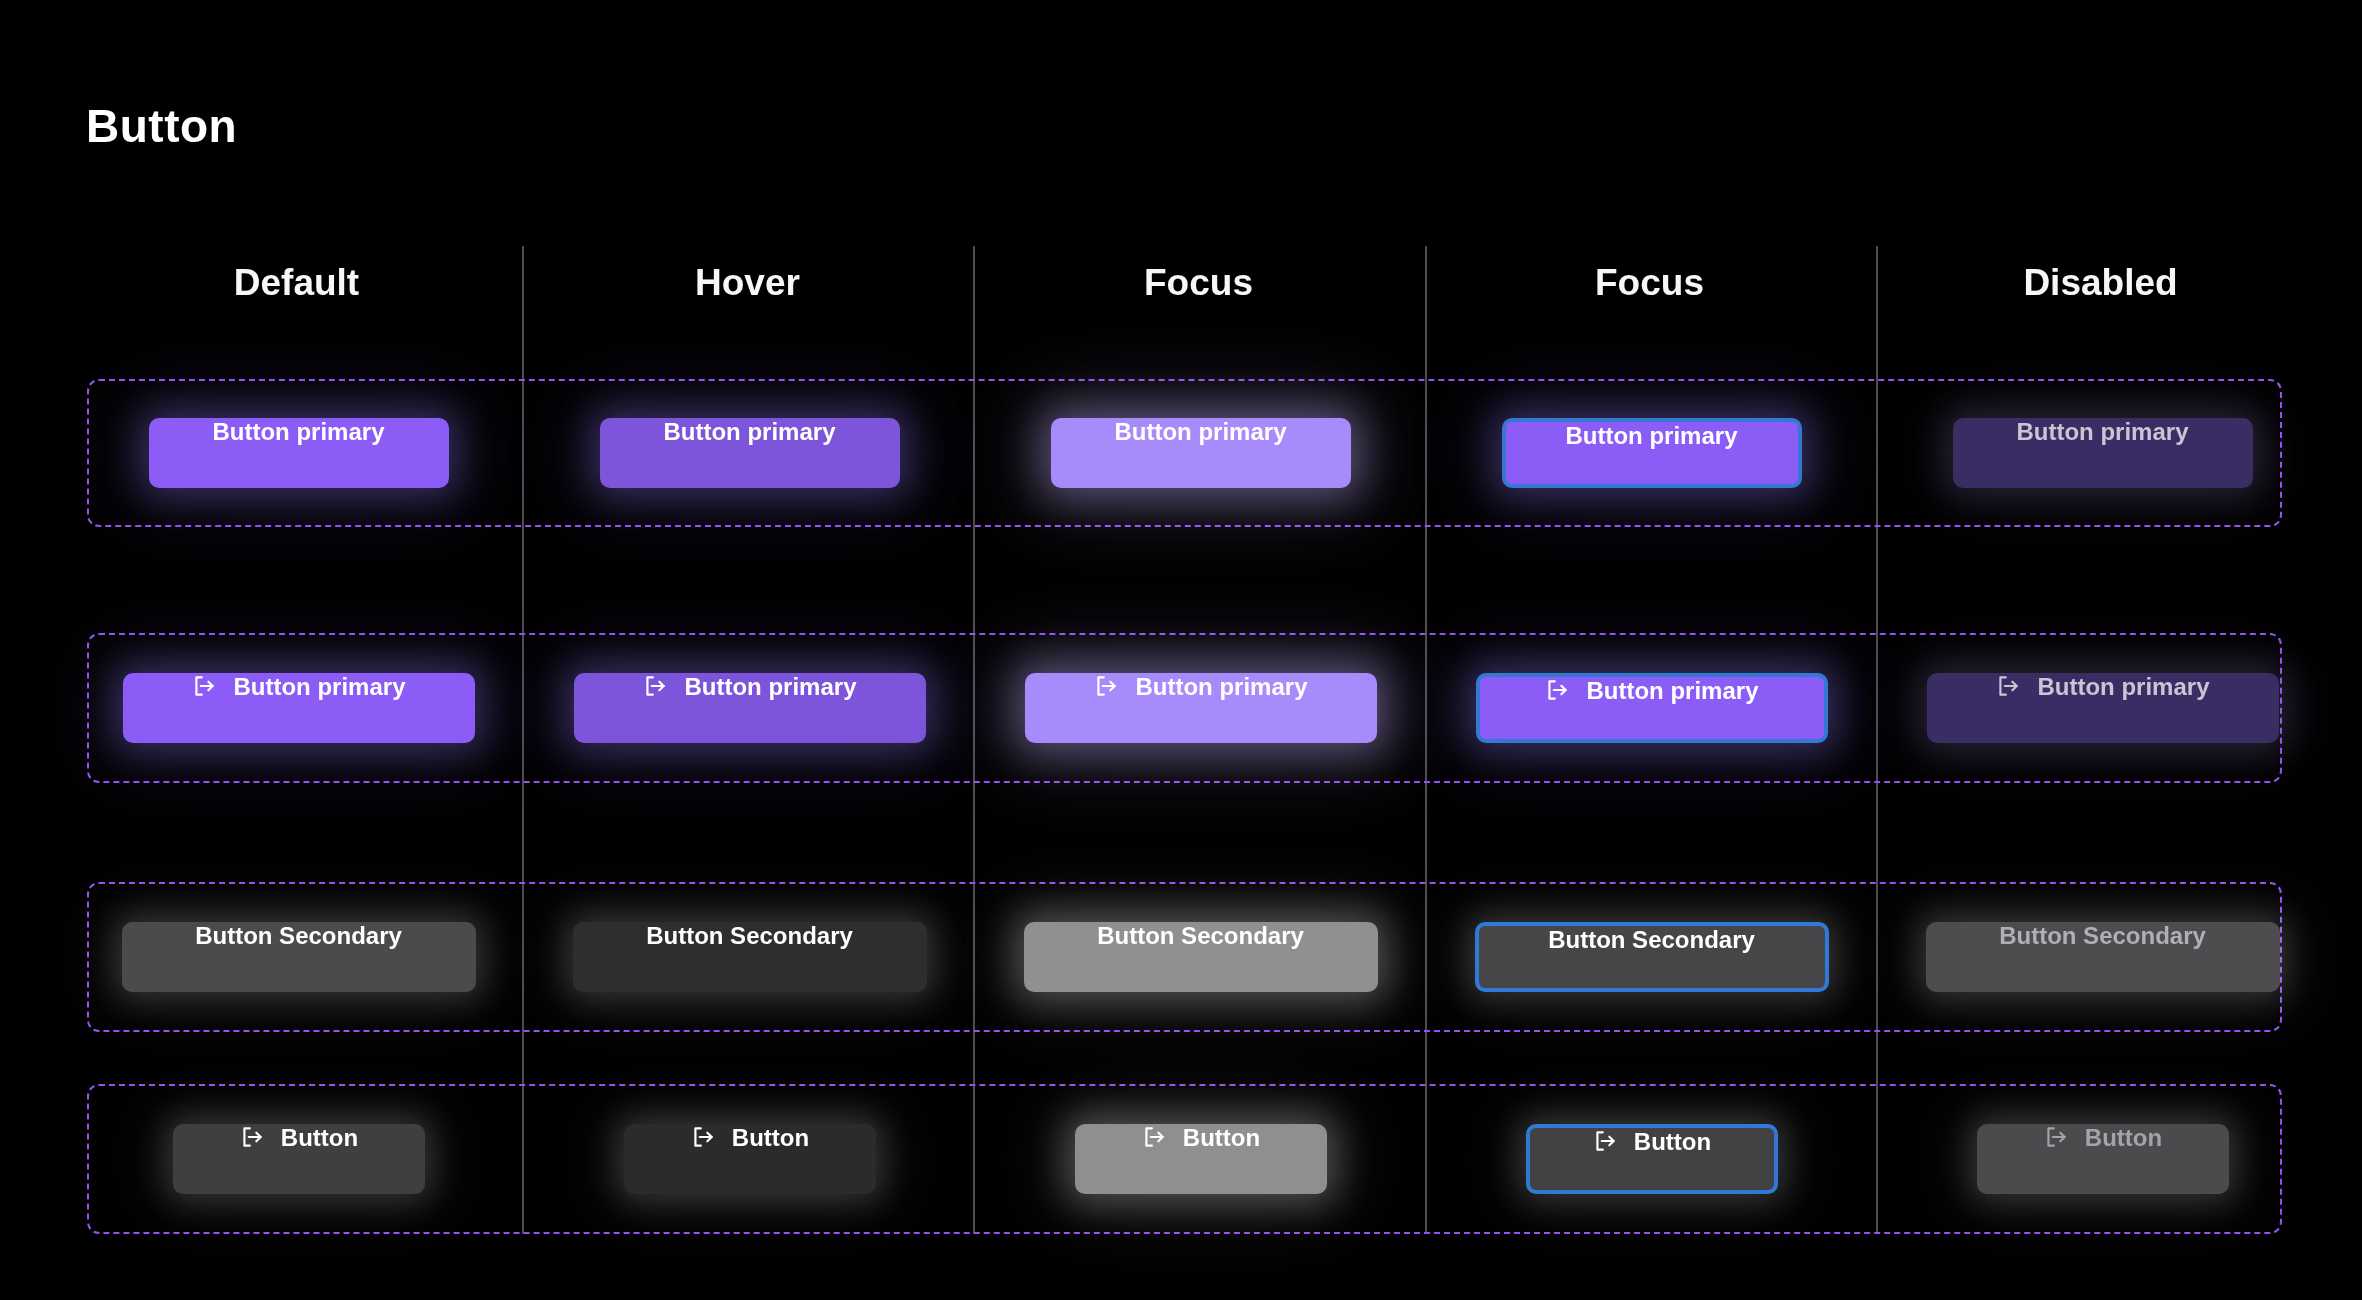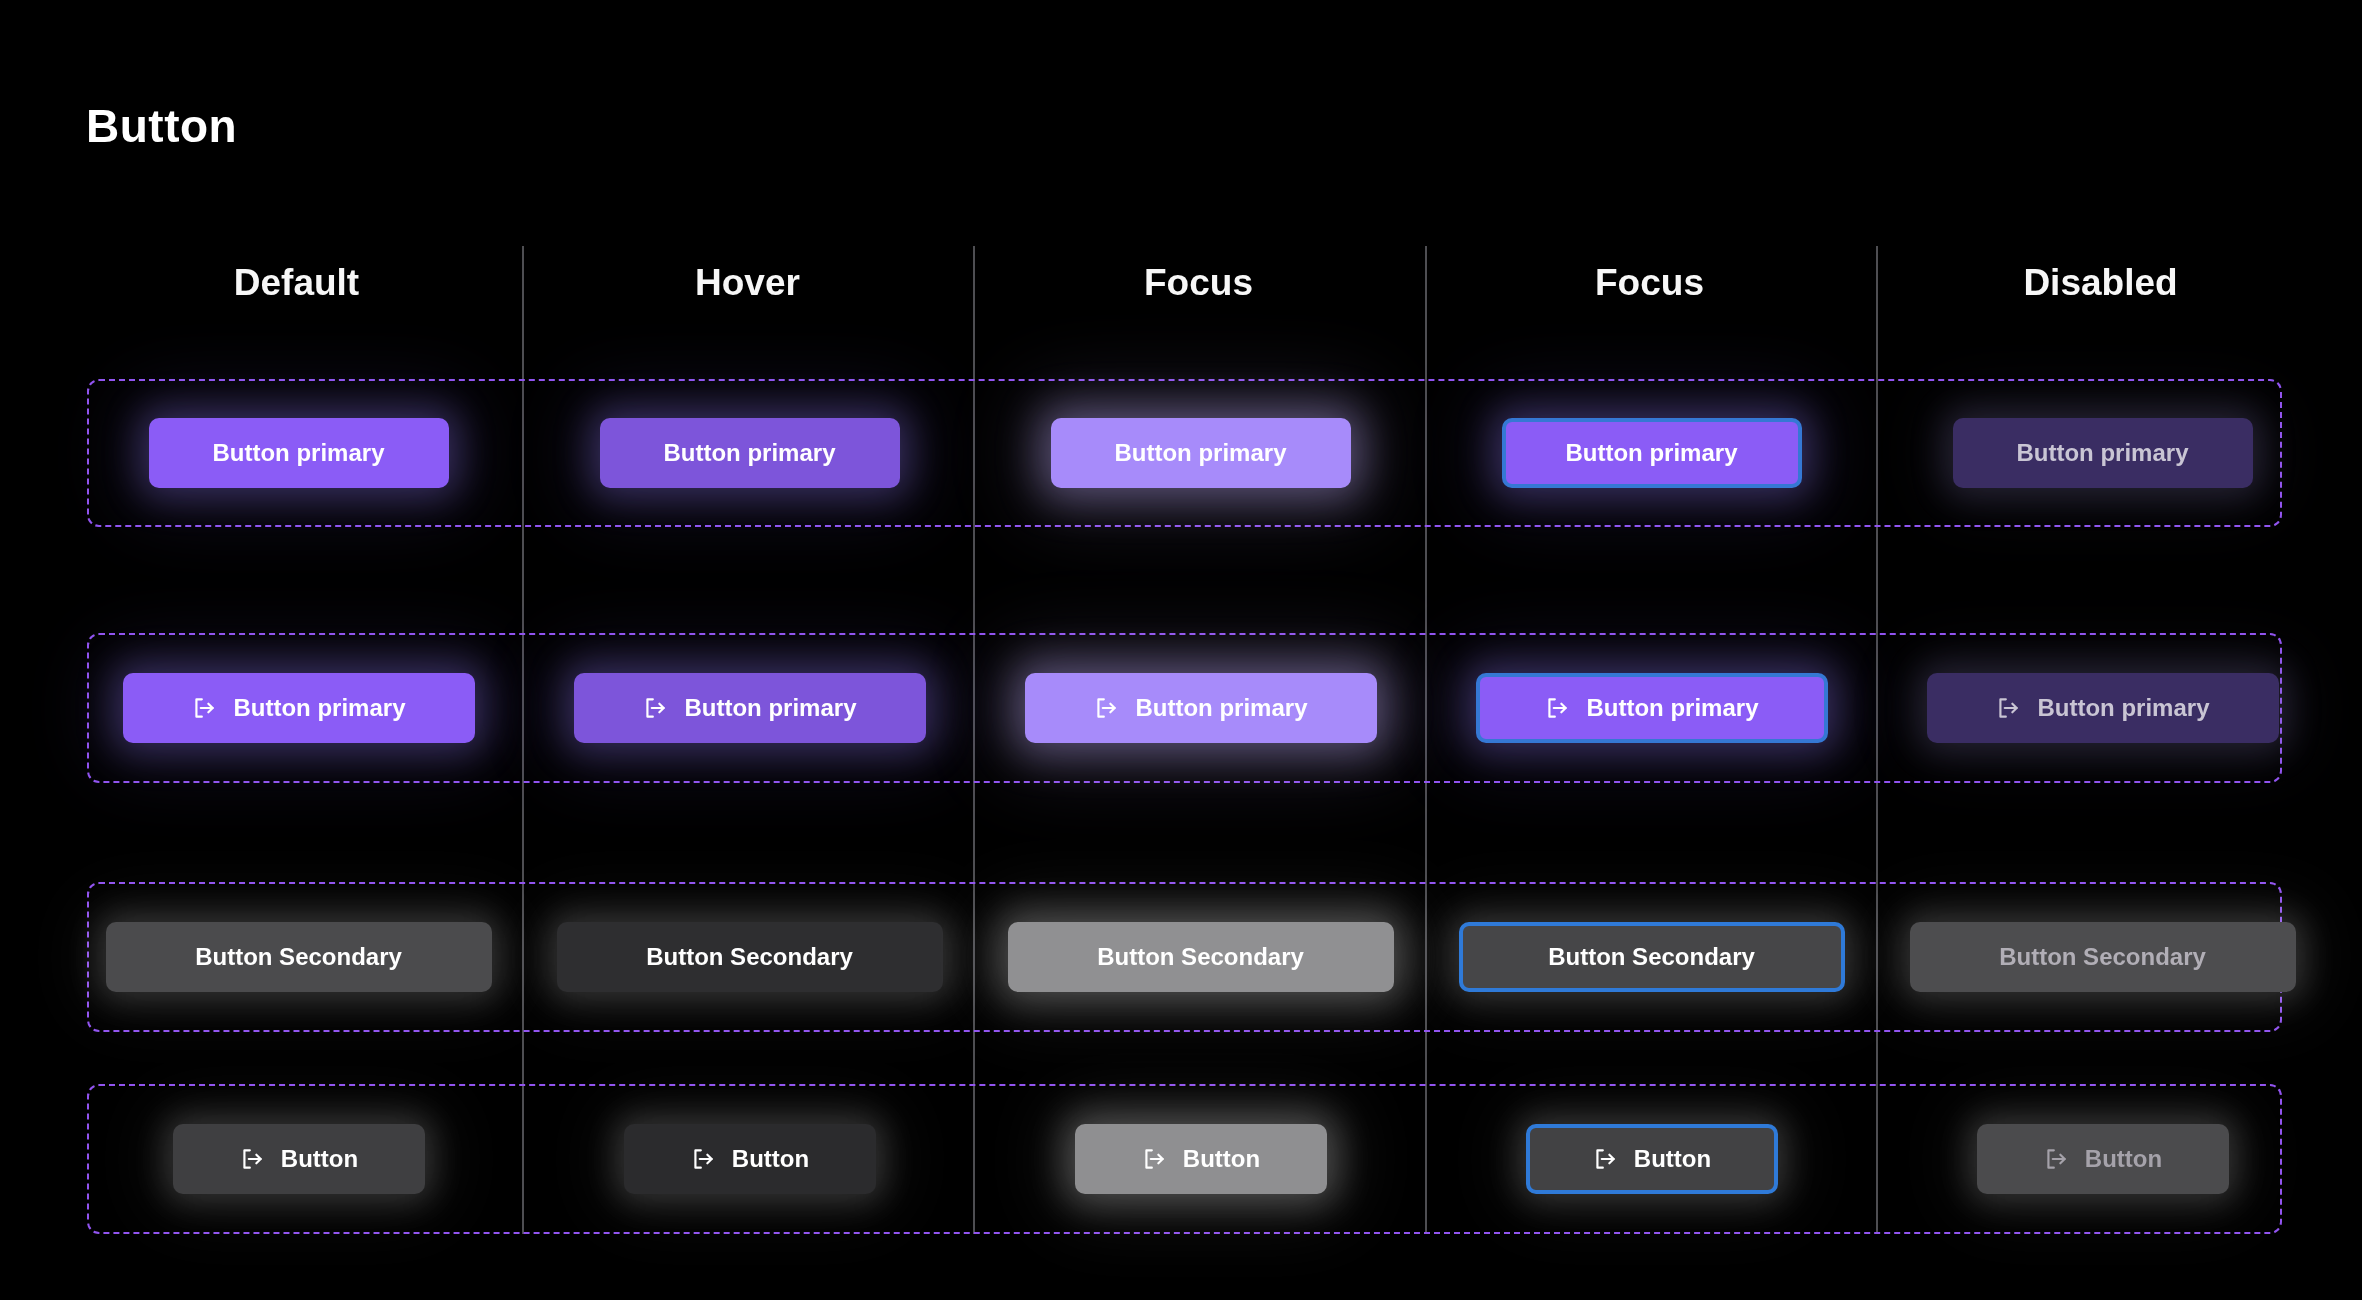--- a/index.html
+++ b/index.html
@@ -16,24 +16,24 @@
   
   .v-divider{position:absolute;top:246px;height:988px;width:2px;background:#4e4e52;}
 
   
   .row-box{position:absolute;left:87px;width:2195px;border:2px dashed #9254f0;
            border-radius:12px;box-sizing:border-box;}
   .row-strip{position:absolute;left:-16px;top:0;width:2255px;height:100%;display:flex;}
   .cell{width:451px;height:100%;display:flex;align-items:center;justify-content:center;}
 
   
-  .btn{height:70px;border-radius:10px;border:none;display:flex;align-items:center;
+  .btn{height:70px;border-radius:10px;border:none;display:flex;
        justify-content:center;gap:16px;font-family:inherit;font-size:24px;font-weight:700;
        box-sizing:border-box;cursor:pointer;padding:0 20px;}
-  .w-pri{width:300px}.w-pri-ico{width:352px}.w-sec{width:386px}.w-sec-ico{width:252px}
+  .w-pri{width:300px}.w-pri-ico{width:352px}.w-sec{width:354px}.w-sec-ico{width:252px}
 
   
   .p-default {background:#8b5cf6;color:#ffffff;}
   .p-active  {background:#7d55da;color:#ffffff;}
   .p-hover   {background:#a78bfa;color:#ffffff;}
   .p-focus   {background:#8b5cf6;color:#ffffff;border:4px solid #3578d4;}
   .p-disabled{background:#3a2d63;color:#c9c5d4;cursor:default;}
 
   
   .s-default {background:#4b4b4d;color:#ffffff;}

